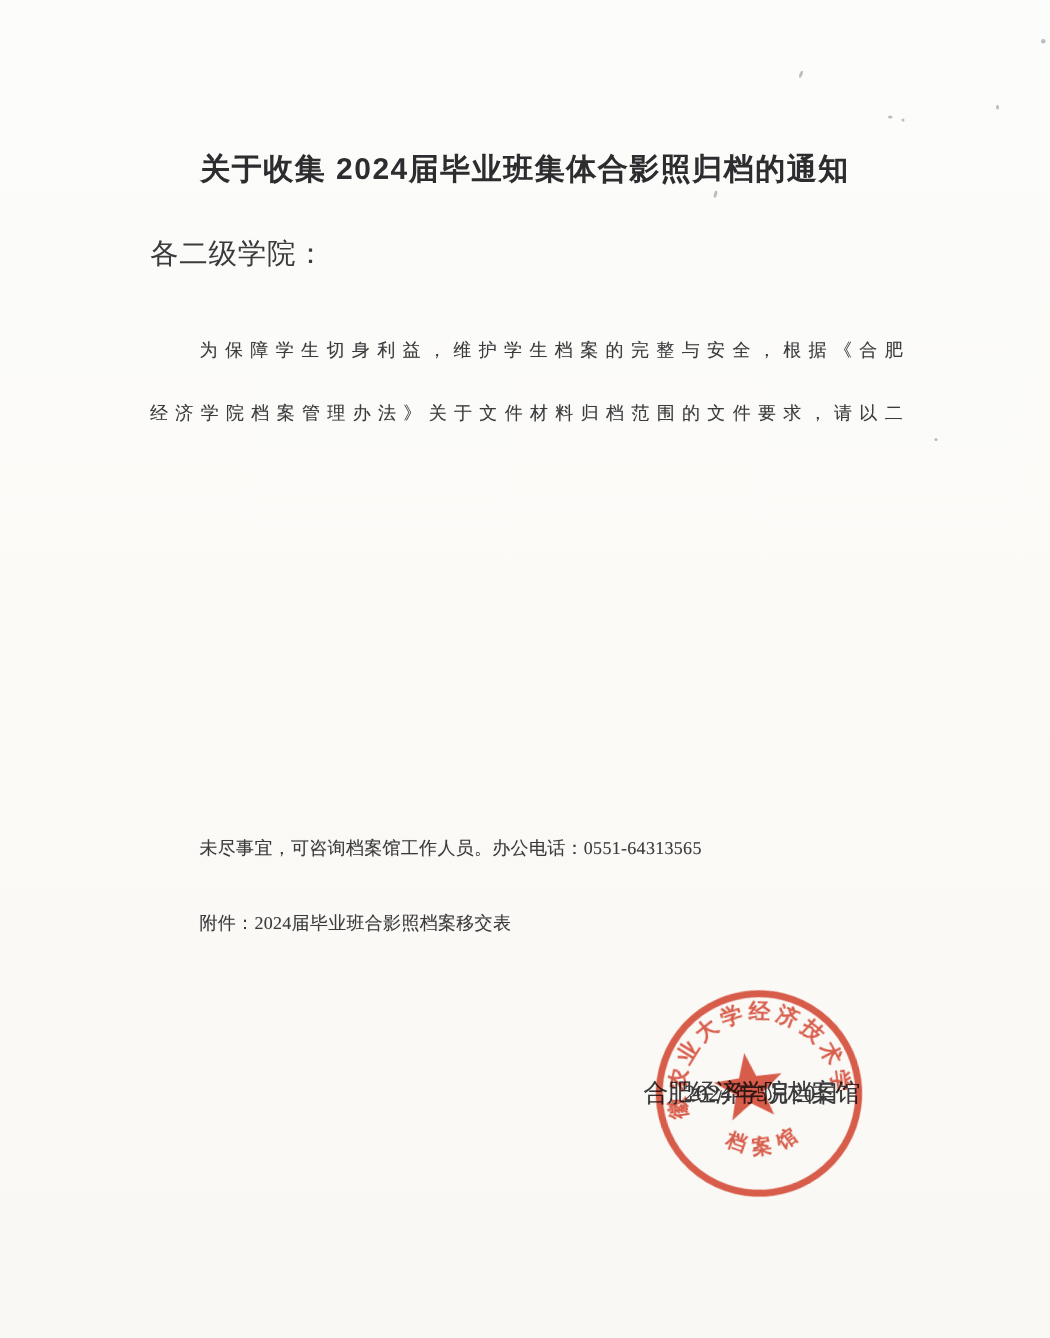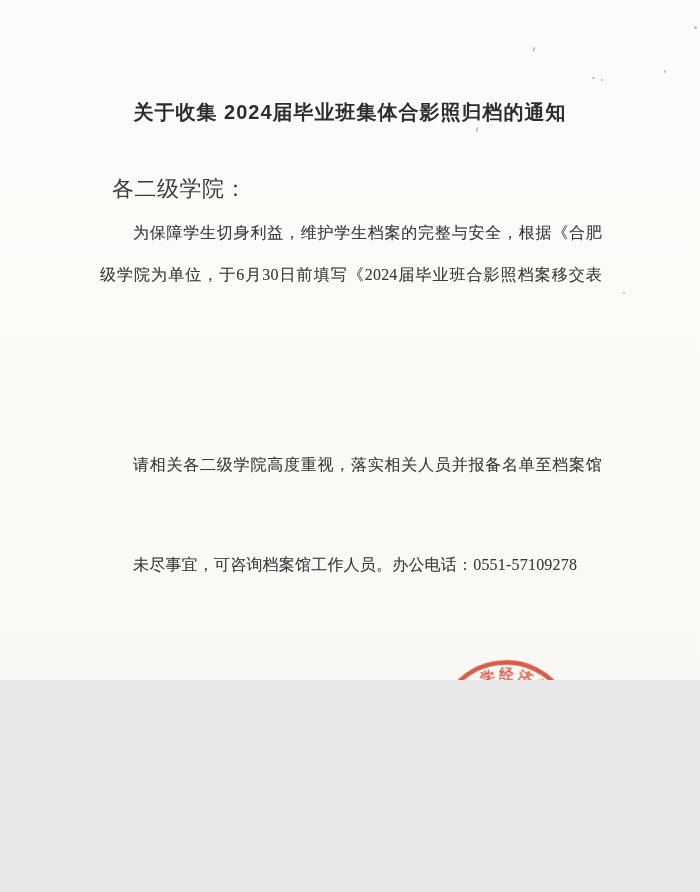--- a/index.html
+++ b/index.html
@@ -1,47 +1,46 @@
 <!DOCTYPE html>
 <html><head>
 <meta charset="utf-8">
 <style>
   html,body { margin:0; padding:0; background:#e8e8e8; }
   * { box-sizing:border-box; }
 
   .page {
     position:relative;
-    width:700px; height:680px;
+    width:700px; height:892px;
     margin:0 auto;
     background:linear-gradient(180deg,#fcfcfa 0%, #fbfaf7 55%, #faf8f4 100%);
     overflow:hidden;
     font-family:"Liberation Serif", serif;
     color:#3b3b3d;
   }
 
   .title {
     position:absolute; top:86px; left:0; right:0;
     text-align:center;
     font-family:"Liberation Sans", sans-serif;
     font-weight:700;
     font-size:20px;
     letter-spacing:1px;
     color:#2d2d2f;
   }
 
   .salutation {
-    position:absolute; left:100px; top:174px;
-    font-size:22px;
+    position:absolute; left:100px; top:156px;
+    font-size:19px;
     letter-spacing:.5px;
-    margin-left:12px;
   }
 
   .para {
     position:absolute; left:100px; width:502px;
-    font-size:16px;
+    font-size:12px;
     line-height:42px;
     letter-spacing:.2px;
     text-shadow:0 0 .5px rgba(60,60,60,.35);
   }
   .p1 { top:212px; }
   .p2 { top:444px; }
   .p3 { top:544px; }
   .attach { top:594px; }
 
   .line { white-space:normal; }
@@ -81,31 +80,33 @@
 <body>
 
 <div class="page">
 
   <h1 class="title">关于收集 2024届毕业班集体合影照归档的通知</h1>
 
   <div class="salutation">各二级学院：</div>
 
   <div class="para p1">
     <div class="line fill indent">为保障学生切身利益，维护学生档案的完整与安全，根据《合肥</div>
-    <div class="line fill">级学院为单位，于6月30日前填写《2024届毕业班合影照档案移交表</div>
+    <div class="line fill">经济学院档案管理办法》关于文件材料归档范围的文件要求，请以二</div>
   </div>
 
   <div class="para p2">
-    <div class="line fill indent">请相关各二级学院高度重视，落实相关人员并报备名单至档案馆</div>
   </div>
 
   <div class="para p3">
-    <div class="line indent">未尽事宜，可咨询档案馆工作人员。办公电话：0551-57109278</div>
+    <div class="line indent">未尽事宜，可咨询档案馆工作人员。办公电话：0551-64313565</div>
   </div>
 
+  <div class="para attach">
+    <div class="line indent">附件：2024届毕业班合影照档案移交表</div>
+  </div>
 
   <div class="signature">合肥经济学院档案馆</div>
   <div class="date">2024年5月20日</div>
 
   <div class="seal">
     <svg viewBox="0 0 146 146" width="146" height="146" xmlns="http://www.w3.org/2000/svg">
       <defs>
         <path id="arcTop" d="M 26 90.1 A 50 50 0 1 1 120 90.1" fill="none"></path>
         <path id="arcBottom" d="M 40.2 95.9 A 40 40 0 0 0 105.8 95.9" fill="none"></path>
       </defs>

